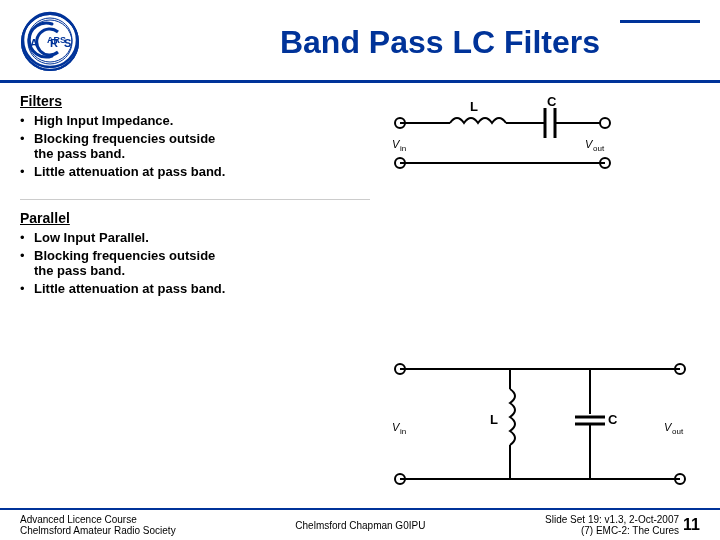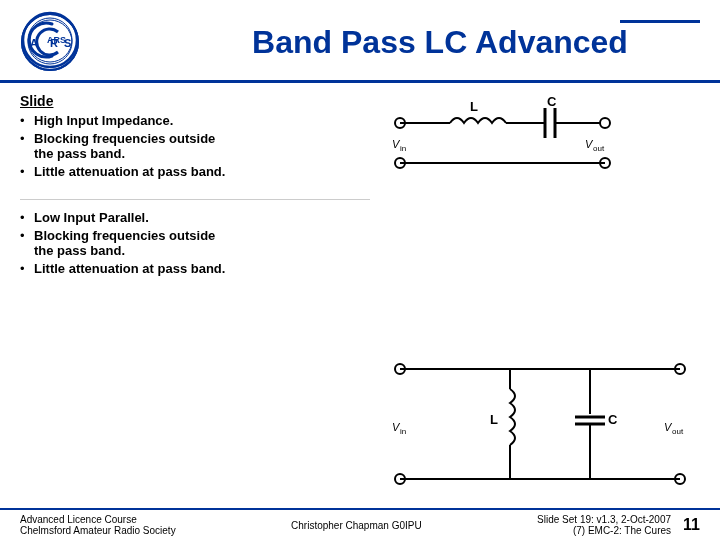--- a/index.html
+++ b/index.html
@@ -135,21 +135,21 @@
       padding: 4px 20px;
       font-size: 10px;
       color: #000;
       background: #fff;
     }
 
     .footer-right {
       text-align: right;
       display: flex;
       align-items: center;
-      gap: 12px;
+      gap: 4px;
     }
 
     .page-number {
       font-size: 16px;
       font-weight: bold;
       text-align: center;
     }
 
     
     svg text {
@@ -180,46 +180,47 @@
     <circle cx="30" cy="30" r="27" fill="none" stroke="#003399" stroke-width="2.5"></circle>
 
     <circle cx="30" cy="30" r="22" fill="none" stroke="#003399" stroke-width="1"></circle>
 
     <path d="M32 14 A17 17 0 1 0 32 46" fill="none" stroke="#003399" stroke-width="3" stroke-linecap="round"></path>
 
     <text x="27" y="33" font-size="9" font-weight="bold" fill="#003399" font-family="Arial">ARS</text>
   </svg>
 
   <div style="width:80px;"></div>
-  <div class="title">Band Pass LC Advanced</div>
+  <div class="title">Band Pass LC Filters</div>
   <div class="header-line-right"></div>
 </div>
 
 <div class="main">
 
   <div class="left-panel">
 
     <div class="series-section">
-      <div class="section-title">Slide</div>
+      <div class="section-title">Filters</div>
       <ul class="bullet-list">
         <li>
           <span class="bold-text">High Input Impedance.</span>
         </li>
         <li>
           <span class="bold-text">Blocking frequencies outside<br>the pass band.</span>
         </li>
         <li>
           <span class="bold-text">Little attenuation at pass band.</span>
         </li>
       </ul>
     </div>
 
     <hr class="section-divider">
 
     <div class="parallel-section">
+      <div class="section-title">Parallel</div>
       <ul class="bullet-list">
         <li>
           <span class="bold-text">Low Input Parallel.</span>
         </li>
         <li>
           <span class="bold-text">Blocking frequencies outside<br>the pass band.</span>
         </li>
         <li>
           <span class="bold-text">Little attenuation at pass band.</span>
         </li>
@@ -307,21 +308,21 @@
     </div>
 
   </div>
 </div>
 
 <div class="footer">
   <div>
     <div>Advanced Licence Course</div>
     <div>Chelmsford Amateur Radio Society</div>
   </div>
-  <div>Christopher Chapman G0IPU</div>
+  <div>Chelmsford Chapman G0IPU</div>
   <div class="footer-right">
     <div>
       <div>Slide Set 19:  v1.3,  2-Oct-2007</div>
       <div>(7) EMC-2: The Cures</div>
     </div>
     <div class="page-number">11</div>
   </div>
 </div>
 
 </body></html>

